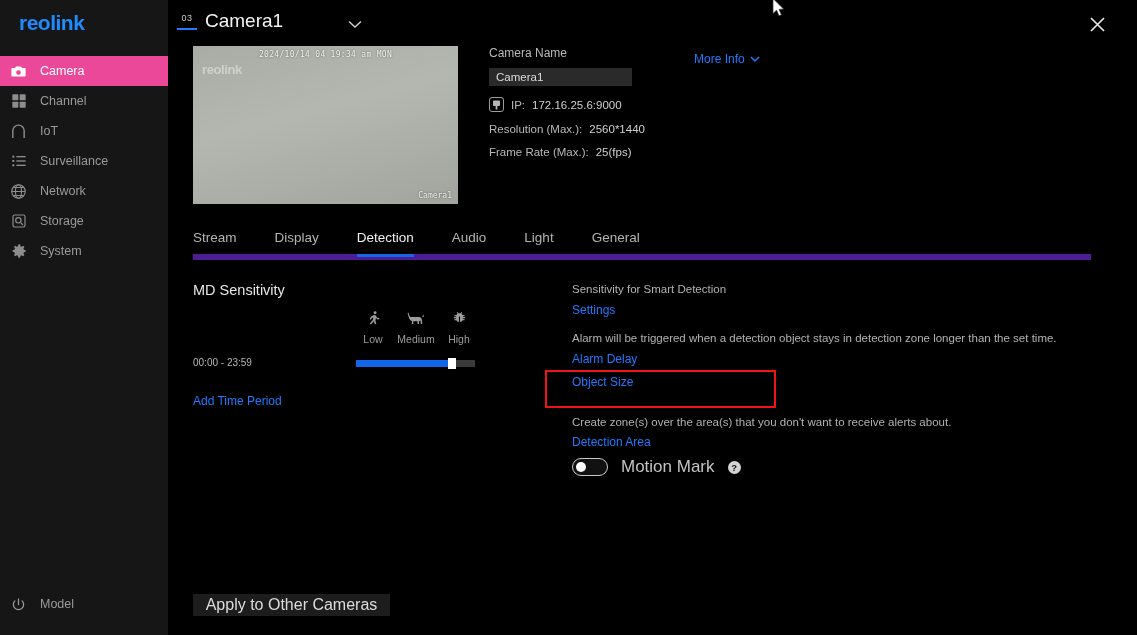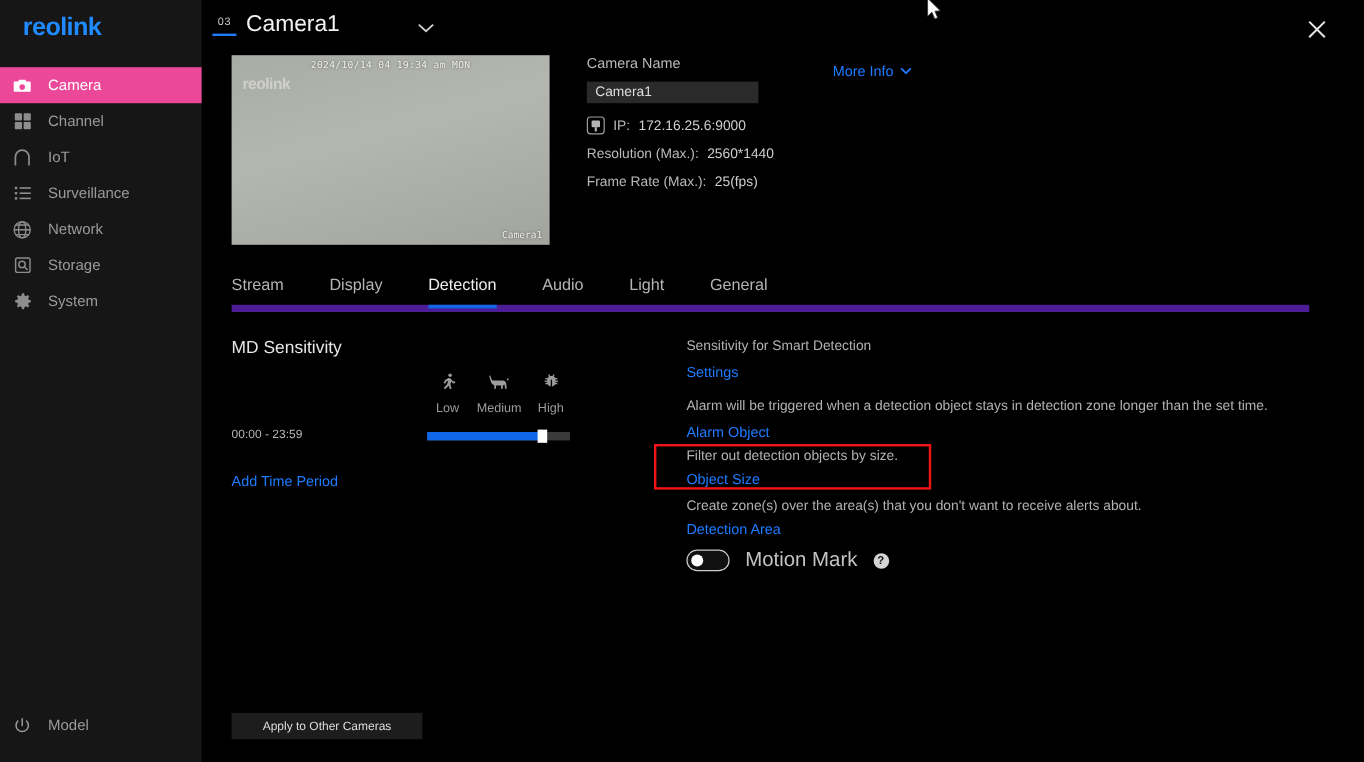--- a/index.html
+++ b/index.html
@@ -134,23 +134,23 @@
   }
   #slider-fill { position:absolute; left:0; top:0; height:7px; background:#1266e8; }
   #slider-knob {
     position:absolute; top:-2px; width:8px; height:11px; background:#fff;
   }
   #add-period {
     position:absolute; left:193px; top:394px;
     font-size:12px; color:#1f7bff; cursor:pointer;
   }
   #apply-btn {
-    position:absolute; left:193px; top:594px; width:159px; height:22px;
+    position:absolute; left:193px; top:594px; width:197px; height:22px;
     background:#1d1d1d; color:#dcdcdc; border:none; cursor:pointer;
-    font-size:10px; font-family:"Liberation Sans", sans-serif;
+    font-size:16px; font-family:"Liberation Sans", sans-serif;
   }
 
   
   #right { position:absolute; left:572px; top:281px; width:520px; }
   .desc { font-size:11.5px; color:#b2b2b2; line-height:1.55; }
   .lnk { font-size:12px; color:#1f7bff; cursor:pointer; display:inline-block; }
   .blk { margin-bottom:12px; }
   .blk .lnk { margin-top:4px; }
 
   #redbox {
@@ -388,26 +388,25 @@
 
 <button id="apply-btn">Apply to Other Cameras</button>
 
 <div id="right">
   <div class="blk">
     <div class="desc">Sensitivity for Smart Detection</div>
     <div class="lnk">Settings</div>
   </div>
   <div class="blk">
     <div class="desc">Alarm will be triggered when a detection object stays in detection zone longer than the set time.</div>
-    <div class="lnk">Alarm Object</div>
+    <div class="lnk">Alarm Delay</div>
   </div>
 </div>
 
 <div id="objsize-grp">
-  <div class="desc">Filter out detection objects by size.</div>
   <div class="lnk">Object Size</div>
 </div>
 <div id="redbox"></div>
 
 <div id="zone-grp">
   <div class="desc">Create zone(s) over the area(s) that you don't want to receive alerts about.</div>
   <div class="lnk">Detection Area</div>
 </div>
 
 <div id="motion-row">

